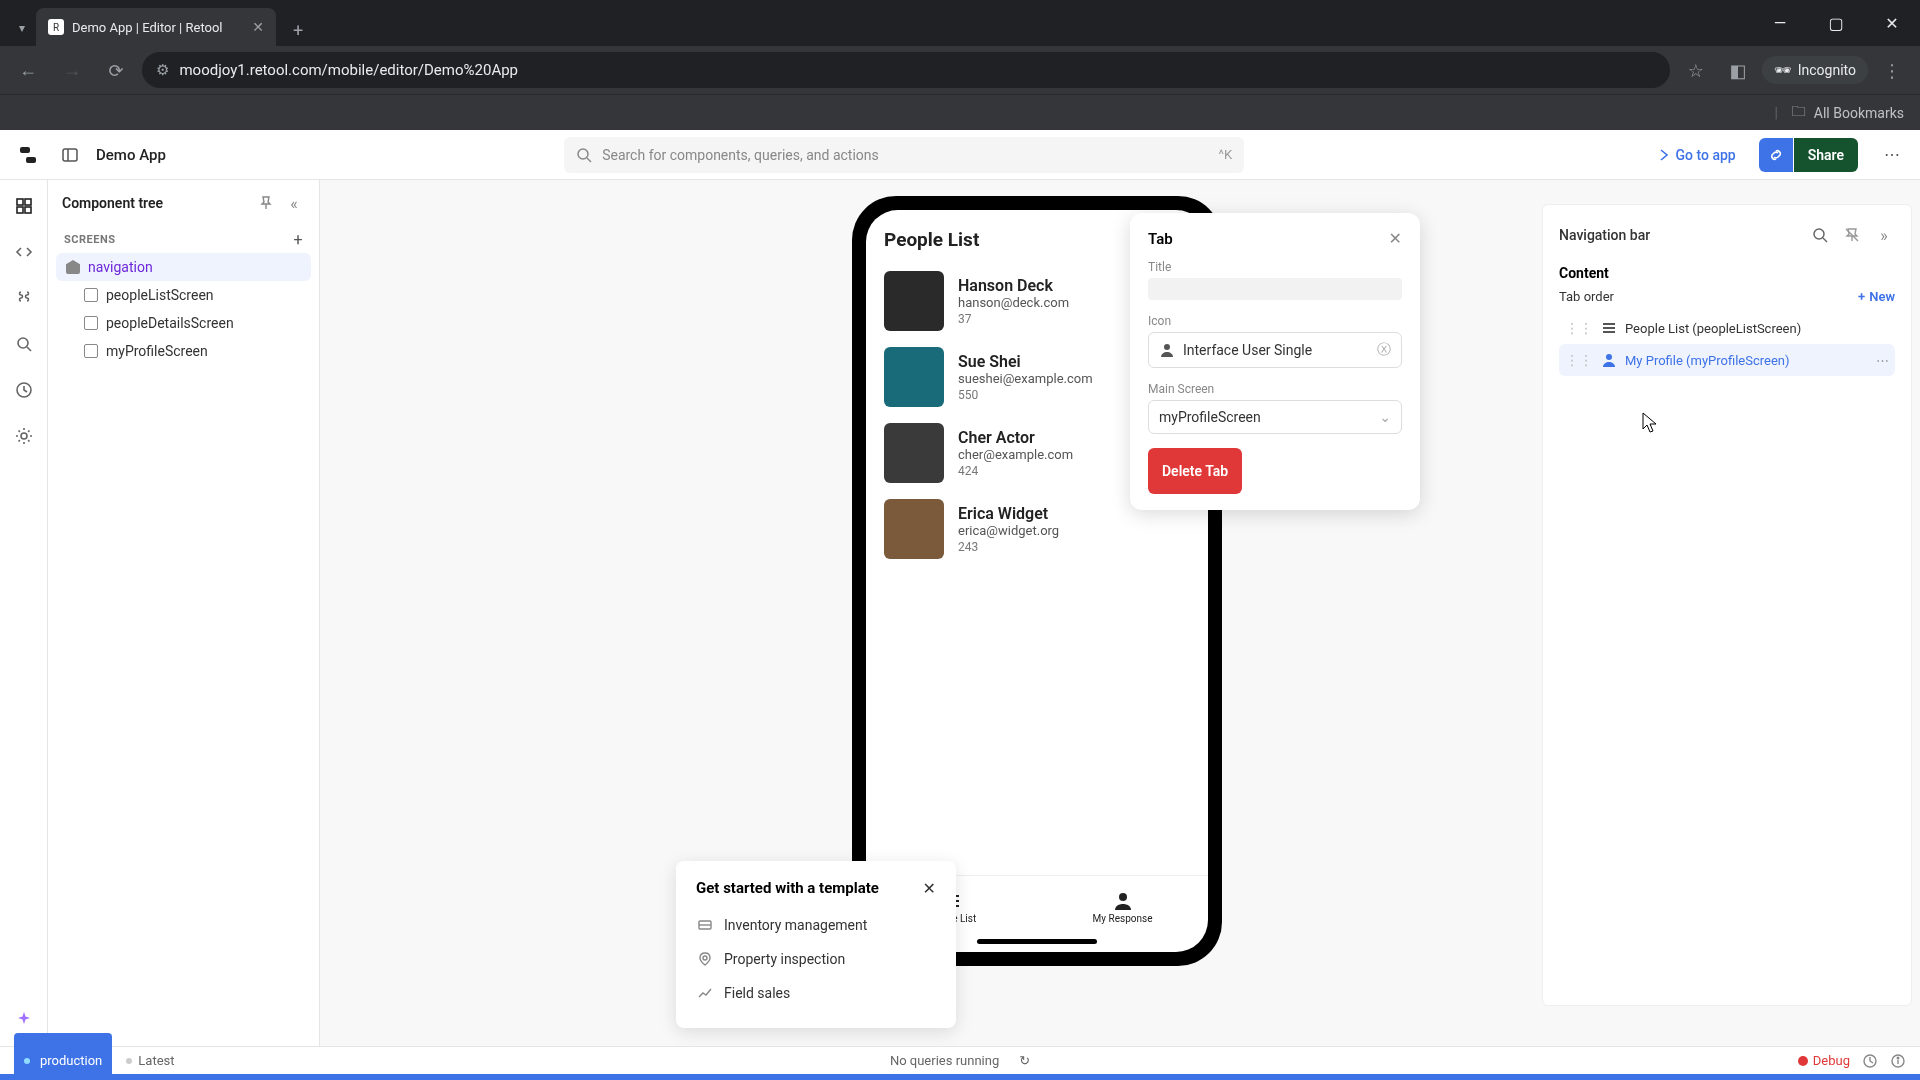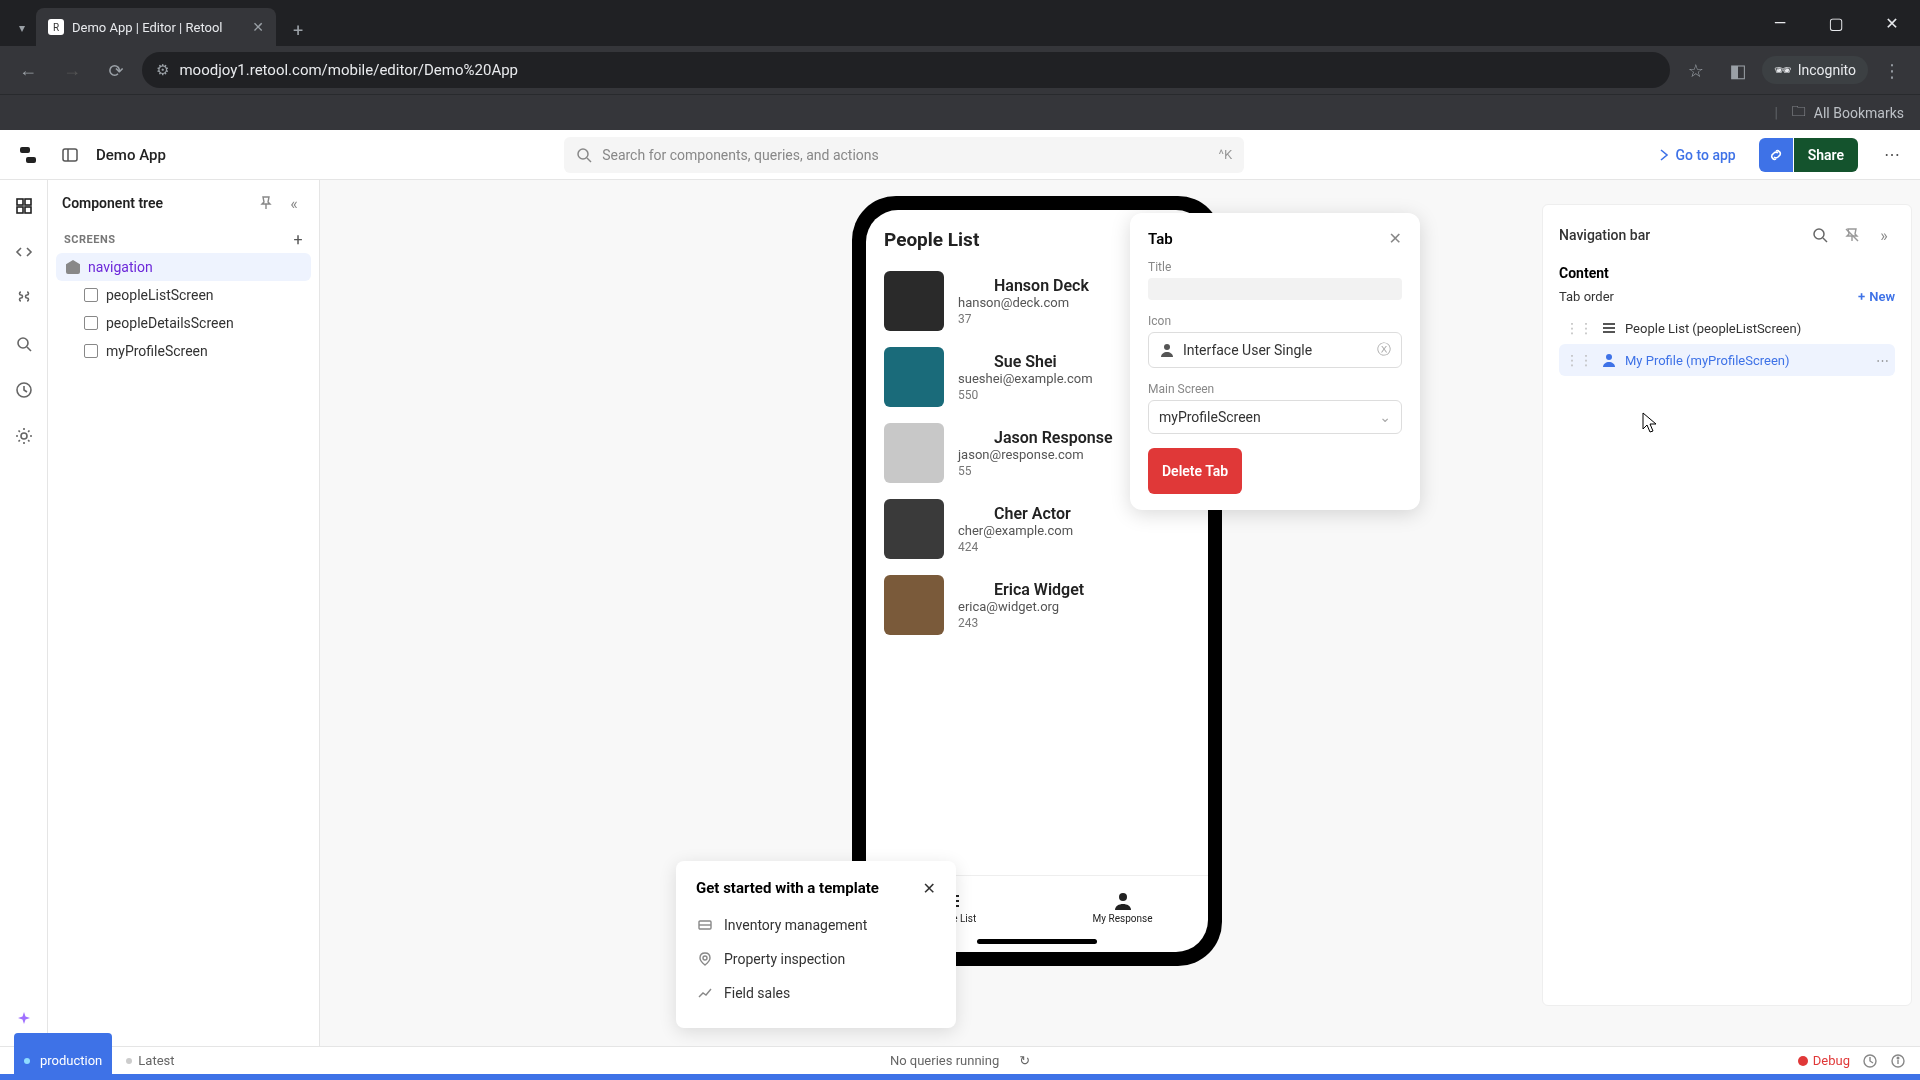--- a/index.html
+++ b/index.html
@@ -56,21 +56,21 @@
 
 .phone { position:absolute; left:532px; top:16px; width:370px; height:770px; background:#000; border-radius:44px; padding:14px; }
 .phone-screen { background:#ffffff; width:100%; height:100%; border-radius:32px; overflow:hidden; display:flex; flex-direction:column; }
 .phone-hdr { padding:18px 18px 12px; }
 .phone-title { font-size:19px; font-weight:700; color:#222; }
 .people-list { flex:1; overflow:auto; }
 .person { display:flex; align-items:center; padding:8px 18px; gap:14px; }
 .avatar { width:60px; height:60px; background:#555; border-radius:6px; flex:none; }
 .avatar.a0{background:#2a2a2a;} .avatar.a1{background:#1a6b7a;} .avatar.a2{background:#c8c8c8;} .avatar.a3{background:#3a3a3a;} .avatar.a4{background:#7a5a3a;}
 .pinfo { display:flex; flex-direction:column; }
-.pname { font-size:16px; font-weight:600; color:#222;margin-left:36px; }
+.pname { font-size:16px; font-weight:600; color:#222; }
 .pemail { font-size:13px; color:#555; }
 .pnum { font-size:12px; color:#777; margin-top:2px; }
 .phone-tabs { height:64px; border-top:1px solid #eee; display:flex; }
 .ptab { flex:1; display:flex; flex-direction:column; align-items:center; justify-content:center; gap:2px; font-size:10px; color:#222; }
 .home-ind { width:120px; height:5px; background:#000; border-radius:3px; margin:0 auto 8px; }
 
 
 .popover { position:absolute; left:810px; top:33px; width:290px; background:#fff; border-radius:12px; box-shadow:0 4px 20px rgba(0,0,0,0.15); padding:16px 18px; }
 .pop-hdr { display:flex; justify-content:space-between; align-items:center; margin-bottom:12px; }
 .pop-title { font-size:15px; font-weight:600; }
@@ -302,28 +302,20 @@
                 <div class="pemail">hanson@deck.com</div>
                 <div class="pnum">37</div>
               </div>
             </div>
             <div class="person">
               <div class="avatar a1"></div>
               <div class="pinfo">
                 <div class="pname">Sue Shei</div>
                 <div class="pemail">sueshei@example.com</div>
                 <div class="pnum">550</div>
-              </div>
-            </div>
-            <div class="person">
-              <div class="avatar a2"></div>
-              <div class="pinfo">
-                <div class="pname">Jason Response</div>
-                <div class="pemail">jason@response.com</div>
-                <div class="pnum">55</div>
               </div>
             </div>
             <div class="person">
               <div class="avatar a3"></div>
               <div class="pinfo">
                 <div class="pname">Cher Actor</div>
                 <div class="pemail">cher@example.com</div>
                 <div class="pnum">424</div>
               </div>
             </div>

